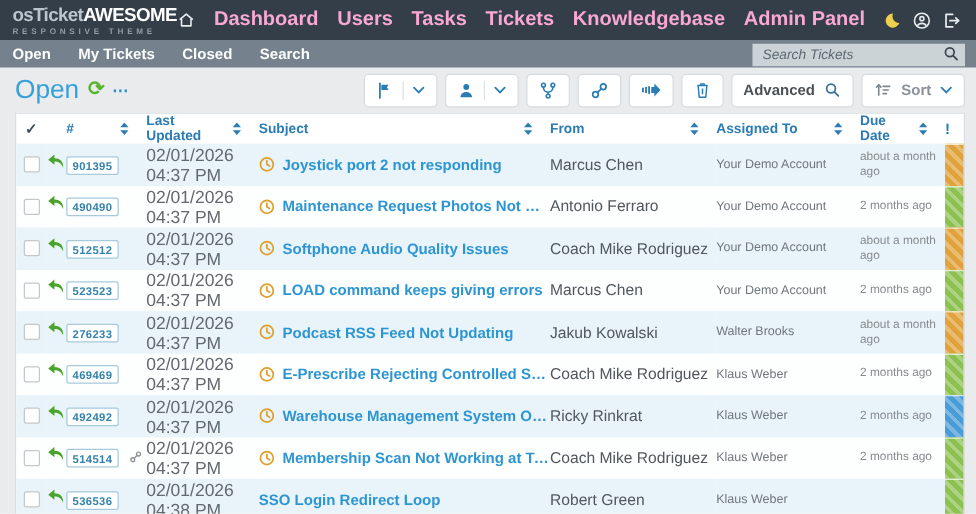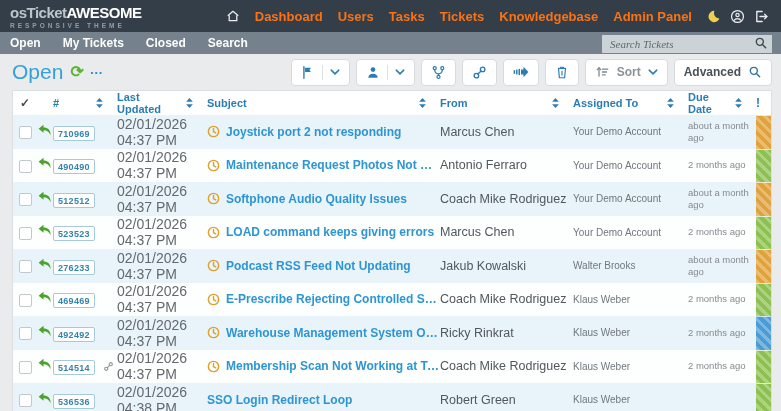--- a/index.html
+++ b/index.html
@@ -7,30 +7,30 @@
   body { font-family:"Liberation Sans", sans-serif; background:#e9ebed; }
 
   
   .topbar { height:32px; background:#333e48; display:flex; align-items:center; padding:0 12px 0 10px; }
   .logo-block { line-height:1; padding-top:2px; }
   .logo-line1 { font-size:15px; }
   .logo-main { color:#bcc5cc; font-weight:600; letter-spacing:-0.5px; }
   .logo-accent { color:#ffffff; font-weight:bold; letter-spacing:-0.5px; }
   .logo-sub { font-size:6.5px; color:#929da6; letter-spacing:3px; margin-top:3px; font-weight:bold; }
   .topnav { margin-left:auto; display:flex; align-items:center; gap:15px; }
-  .topnav-link { color:#f97316; font-size:13px; font-weight:600; cursor:pointer; white-space:nowrap; }
+  .topnav-link { color:#f9a8d4; font-size:16px; font-weight:600; cursor:pointer; white-space:nowrap; }
   .topbar-icons { display:flex; align-items:center; gap:9px; margin-left:14px; }
   .tb-icon { display:flex; align-items:center; cursor:pointer; }
 
   
   .subnav { height:22px; background:#75828d; display:flex; align-items:center; padding:0 9px 0 10px; }
   .subnav-link { color:#fdfefe; font-size:12px; font-weight:600; padding:0 11px; cursor:pointer; display:flex; align-items:center; gap:5px; white-space:nowrap; }
   .subnav-link:first-child { padding-left:0; }
   .search-wrap { margin-left:auto; position:relative; }
-  .search-input { width:170px; height:18px; background:#ccd3d7; border:none; outline:none; font-size:11px; font-style:italic; color:#535f68; padding:0 22px 0 8px; font-family:Liberation Serif, serif; }
+  .search-input { width:170px; height:18px; background:#ccd3d7; border:none; outline:none; font-size:11px; font-style:italic; color:#535f68; padding:0 22px 0 8px; font-family:Liberation Sans, sans-serif; }
   .search-input::placeholder { color:#5c6870; font-style:italic; }
   .search-icon-btn { position:absolute; right:4px; top:2px; cursor:pointer; }
 
   
   .content { padding:0 9px 0 12px; }
   .page-head { height:36px; display:flex; align-items:center; }
   .page-title { color:#36a0da; font-size:21px; font-weight:400; }
   .refresh-glyph { color:#5bb431; font-size:16px; font-weight:bold; margin-left:7px; cursor:pointer; line-height:1; }
   .ellipsis-glyph { color:#2b8fd0; font-size:13px; font-weight:bold; margin-left:6px; letter-spacing:1px; cursor:pointer; }
 
@@ -191,37 +191,37 @@
       </div>
       <div class="tbtn">
         <svg width="14" height="15" viewBox="0 0 24 24" fill="none" stroke="#2b7cb4" stroke-width="2" stroke-linejoin="round">
             <path d="M5 5 H19"></path>
             <path d="M9.5 5 V3 H14.5 V5"></path>
             <path d="M6 5 L7.5 21 H16.5 L18 5"></path>
             <path d="M12 9 V17"></path>
           </svg>
       </div>
       <div class="tbtn">
+        <span class="tbtn-label dark">Advanced</span>
+        <svg width="14" height="14" viewBox="0 0 24 24" fill="none" stroke="#35719a" stroke-width="2.4" stroke-linecap="round">
+            <circle cx="10" cy="10" r="6"></circle>
+            <path d="M14.5 14.5 L20 20"></path>
+          </svg>
+      </div>
+      <div class="tbtn">
         <svg width="15" height="14" viewBox="0 0 24 24" fill="none" stroke="#7d868d" stroke-width="2.2" stroke-linecap="round">
             <path d="M6 19 V5"></path>
             <path d="M3 8 L6 5 L9 8"></path>
             <path d="M12 7 H21"></path>
             <path d="M12 12 H19"></path>
             <path d="M12 17 H16.5"></path>
           </svg>
         <span class="tbtn-label">Sort</span>
         <svg width="10" height="8" viewBox="0 0 16 12" fill="none" stroke="#2b7cb4" stroke-width="2.4" stroke-linecap="round">
             <path d="M2 3 L8 9 L14 3"></path>
-          </svg>
-      </div>
-      <div class="tbtn">
-        <span class="tbtn-label dark">Advanced</span>
-        <svg width="14" height="14" viewBox="0 0 24 24" fill="none" stroke="#35719a" stroke-width="2.4" stroke-linecap="round">
-            <circle cx="10" cy="10" r="6"></circle>
-            <path d="M14.5 14.5 L20 20"></path>
           </svg>
       </div>
     </div>
   </div>
 
   <div class="panel">
     <table>
       <colgroup>
         <col class="c-sel">
           <col class="c-arr">
@@ -308,21 +308,21 @@
       </thead>
       <tbody>
           <tr>
     <td class="cell-center"><input type="checkbox" class="ticket-chk" style=""></td>
     <td class="cell-center">
       <svg width="14" height="13" viewBox="0 0 24 22">
                 <path d="M9.5 1 L1 8 L9.5 15 V10.5 C15.5 10.5 19 13 21.5 19 C22 10 16.5 6 9.5 6 Z" fill="#4aa32a"></path>
               </svg>
     </td>
     <td class="num-cell">
-      <a class="num-box">710969</a>
+      <a class="num-box">901395</a>
       
     </td>
     <td class="upd-cell">02/01/2026 04:37 PM</td>
     <td class="subj-cell">
       <span class="subj-inner">
         <span class="clock-wrap">
           <svg width="13" height="13" viewBox="0 0 24 24" fill="none" stroke="#dea02e" stroke-width="2.6" stroke-linecap="round">
                     <circle cx="12" cy="12" r="9.5"></circle>
                     <path d="M12 6.5 V12 L16 14.5"></path>
                   </svg>

